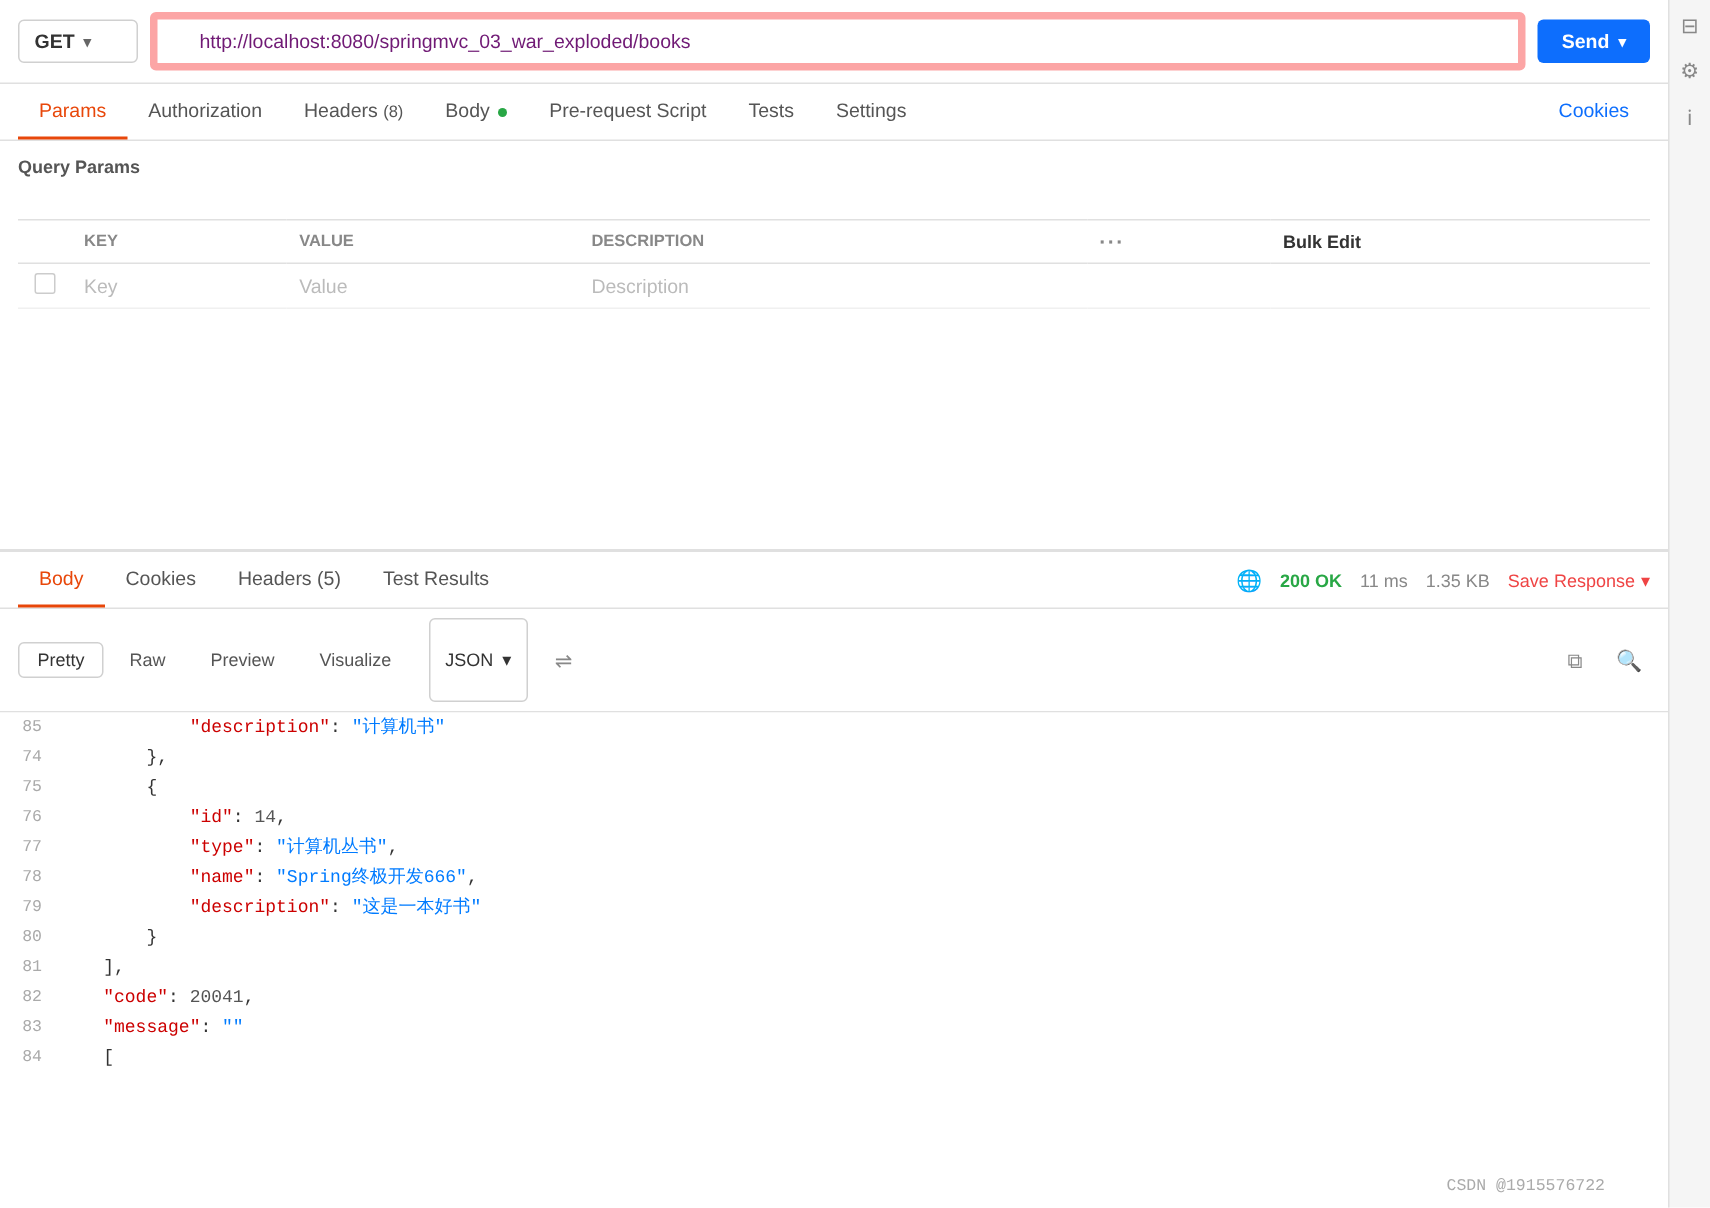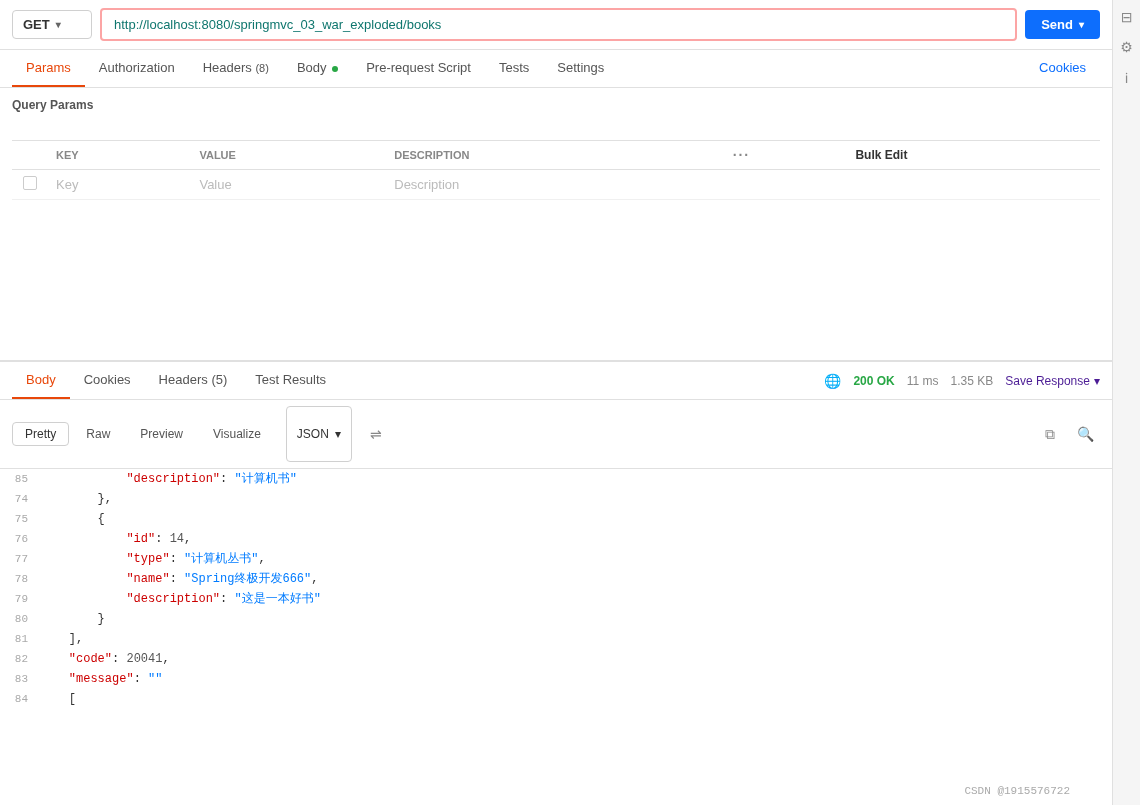--- a/index.html
+++ b/index.html
@@ -75,25 +75,25 @@
       background: #fff;
     }
 
     .method-select .chevron {
       font-size: 10px;
       color: #666;
     }
 
     .url-input {
       flex: 1;
-      border: 2px solid #fca5a5;
+      border: 5px solid #fca5a5;
       border-radius: 4px;
-      padding: 7px 12px;
-      font-size: 13px;
-      color: #0f766e;
+      padding: 7px 28px;
+      font-size: 13px;
+      color: #701a75;
       outline: none;
     }
 
     .send-button {
       display: flex;
       align-items: center;
       background: #0d6efd;
       color: #fff;
       border: none;
       border-radius: 4px;
@@ -263,21 +263,21 @@
     .status-200 {
       color: #28a745;
       font-weight: 600;
     }
 
     .status-time, .status-size {
       color: #888;
     }
 
     .save-response-btn {
-      color: #4c1d95;
+      color: #ef4444;
       font-weight: 500;
       cursor: pointer;
       display: flex;
       align-items: flex-end;
       gap: 4px;
       font-size: 12px;
     }
 
     .globe-icon {
       font-size: 14px;

